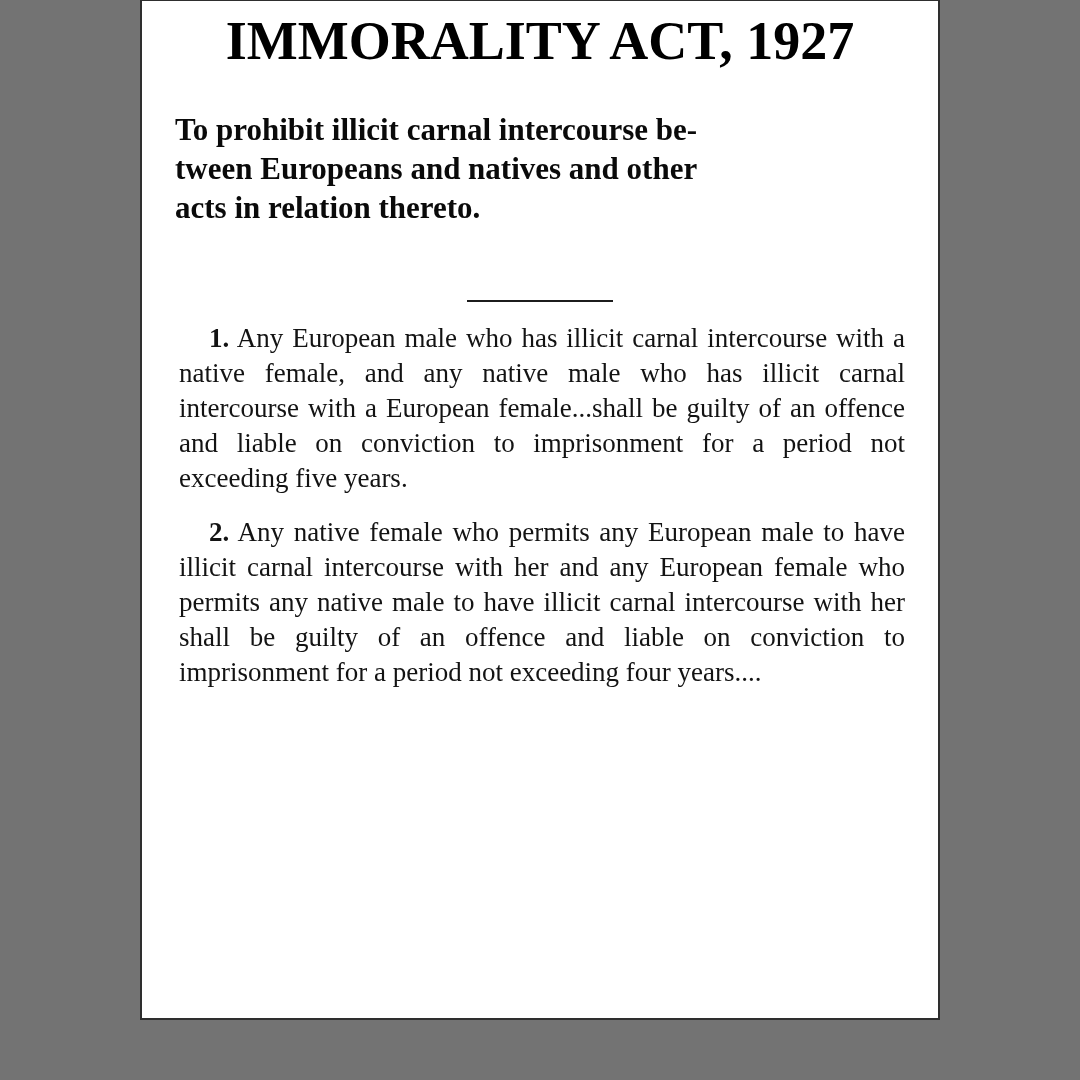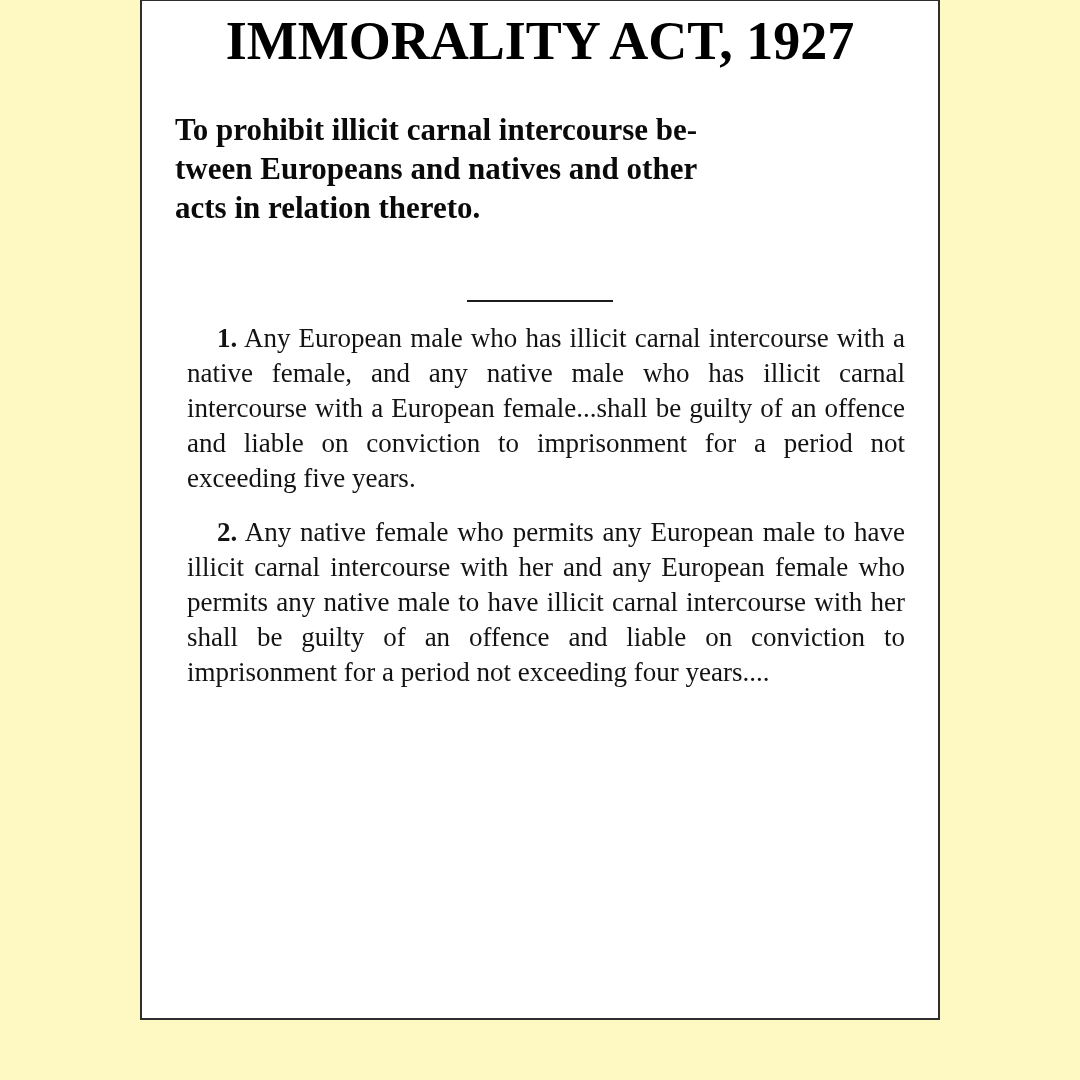--- a/index.html
+++ b/index.html
@@ -7,21 +7,21 @@
     padding: 0;
     width: 1080px;
     height: 1080px;
     background: #ffffff;
     font-family: "Liberation Serif", serif;
   }
   .canvas {
     position: relative;
     width: 1080px;
     height: 1080px;
-    background: #fef9c3;
+    background: #737373;
     overflow: hidden;
   }
   .page {
     position: absolute;
     left: 140px;
     top: 0;
     width: 800px;
     height: 1020px;
     box-sizing: border-box;
     border: 2px solid #2e2e2e;
@@ -66,21 +66,21 @@
   }
   .dropcap {
     font-size: 52px;
     line-height: 35px;
   }
   .smallcaps {
     font-size: 21px;
     letter-spacing: 1.5px;
   }
   p.clause {
-    margin: 19px 0 0 12px;
+    margin: 19px 0 0 4px;
     text-indent: 30px;
   }
   .clause-num {
     font-weight: bold;
   }
 </style>
 </head>
 <body>
 
 <div class="canvas">

